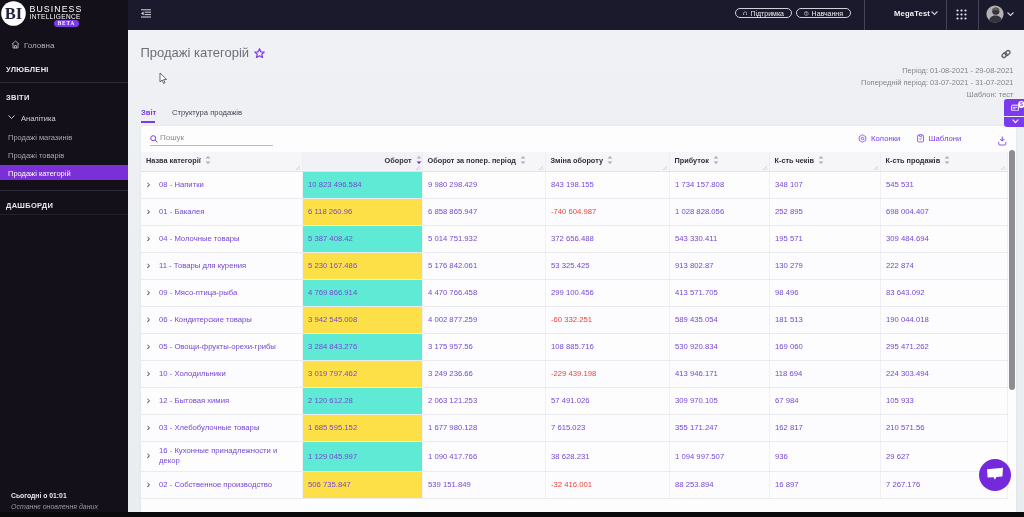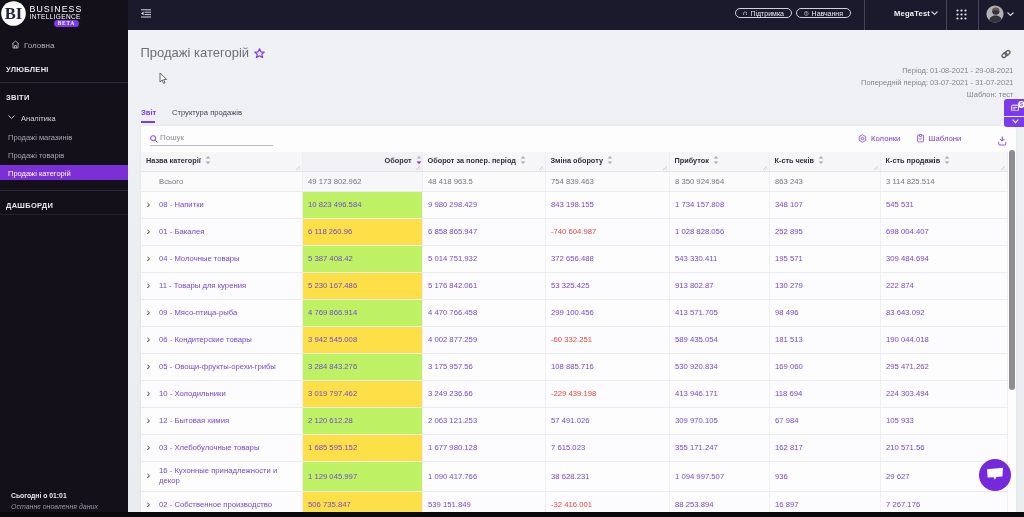--- a/index.html
+++ b/index.html
@@ -34,21 +34,21 @@
   .tbtn { position:absolute; top:7.5px; font-size:7.7px; color:#7c3aed; display:flex; align-items:center; gap:4px; }
 
   
   #tbl { position:absolute; left:0; top:26px; width:866px; border-collapse:collapse; table-layout:fixed; font-size:7.7px; }
   #tbl th { background:#f6f6f8; color:#2f2f3a; font-weight:bold; text-align:left; height:19px; padding:0 0 0 5px;
             border-bottom:1px solid #e2e2e8; border-right:1px solid #ededf2; position:relative; font-size:7.3px; }
   #tbl td { height:27px; padding:0 0 0 5.5px; color:#7647d4; border-bottom:1px solid #eaeaef; border-right:1px solid #f0f0f4; overflow:hidden; white-space:nowrap; }
   #tbl tr.total td { color:#75757e; height:20px; background:#fbfbfc; }
   #tbl tr.tall td { height:30px; }
   #tbl tr.odd td { background:#fcfbfd; }
-  #tbl td:nth-child(2) { background-color:#bef264; }
+  #tbl td:nth-child(2) { background-color:#5eead4; }
   #tbl tr.odd td:nth-child(2) { background-color:#fde047; }
   #tbl th:nth-child(2) { background-color:#f2f2f6;text-align:right; }
   #tbl tr.total td:nth-child(2) { background-color:#f7f6f9; }
   #tbl td.neg { color:#e8463c; }
   #tbl td.name { padding-left:18px; position:relative; }
   .chev { position:absolute; left:5.5px; top:50%; transform:translateY(-56%); font-size:11.5px; line-height:1; color:#4a4a55; }
   .grip { position:absolute; right:1px; bottom:1px; width:6px; height:6px; opacity:.55; }
   .sort { display:inline-block; vertical-align:-1px; margin-left:4px; }
 
   
@@ -268,29 +268,20 @@
                   </svg></span><span class="grip"><svg width="6" height="6" viewBox="0 0 6 6">
                     <path d="M5 1 L1 5 M5 3.5 L3.5 5" stroke="#9a9aa4" stroke-width="0.8"></path>
                   </svg></span></th>
           <th>К-сть продажів<span class="sort"><svg width="6" height="8" viewBox="0 0 6 8">
                     <path d="M3 0 L5.4 2.6 H0.6 Z" fill="#a9a9b2"></path>
                     <path d="M3 8 L0.6 5.4 H5.4 Z" fill="#a9a9b2"></path>
                   </svg></span><span class="grip"><svg width="6" height="6" viewBox="0 0 6 6">
                     <path d="M5 1 L1 5 M5 3.5 L3.5 5" stroke="#9a9aa4" stroke-width="0.8"></path>
                   </svg></span></th>
         </tr>
-        <tr class="total">
-              <td class="name">Всього</td>
-              <td>49 173 802.962</td>
-              <td>48 418 963.5</td>
-              <td>754 839.463</td>
-              <td>8 350 924.964</td>
-              <td>863 243</td>
-              <td>3 114 825.514</td>
-            </tr>
         <tr>
               <td class="name"><span class="chev">›</span>08 - Напитки</td>
               <td>10 823 496.584</td>
               <td>9 980 298.429</td>
               <td>843 198.155</td>
               <td>1 734 157.808</td>
               <td>348 107</td>
               <td>545 531</td>
             </tr>
         <tr class="odd">

